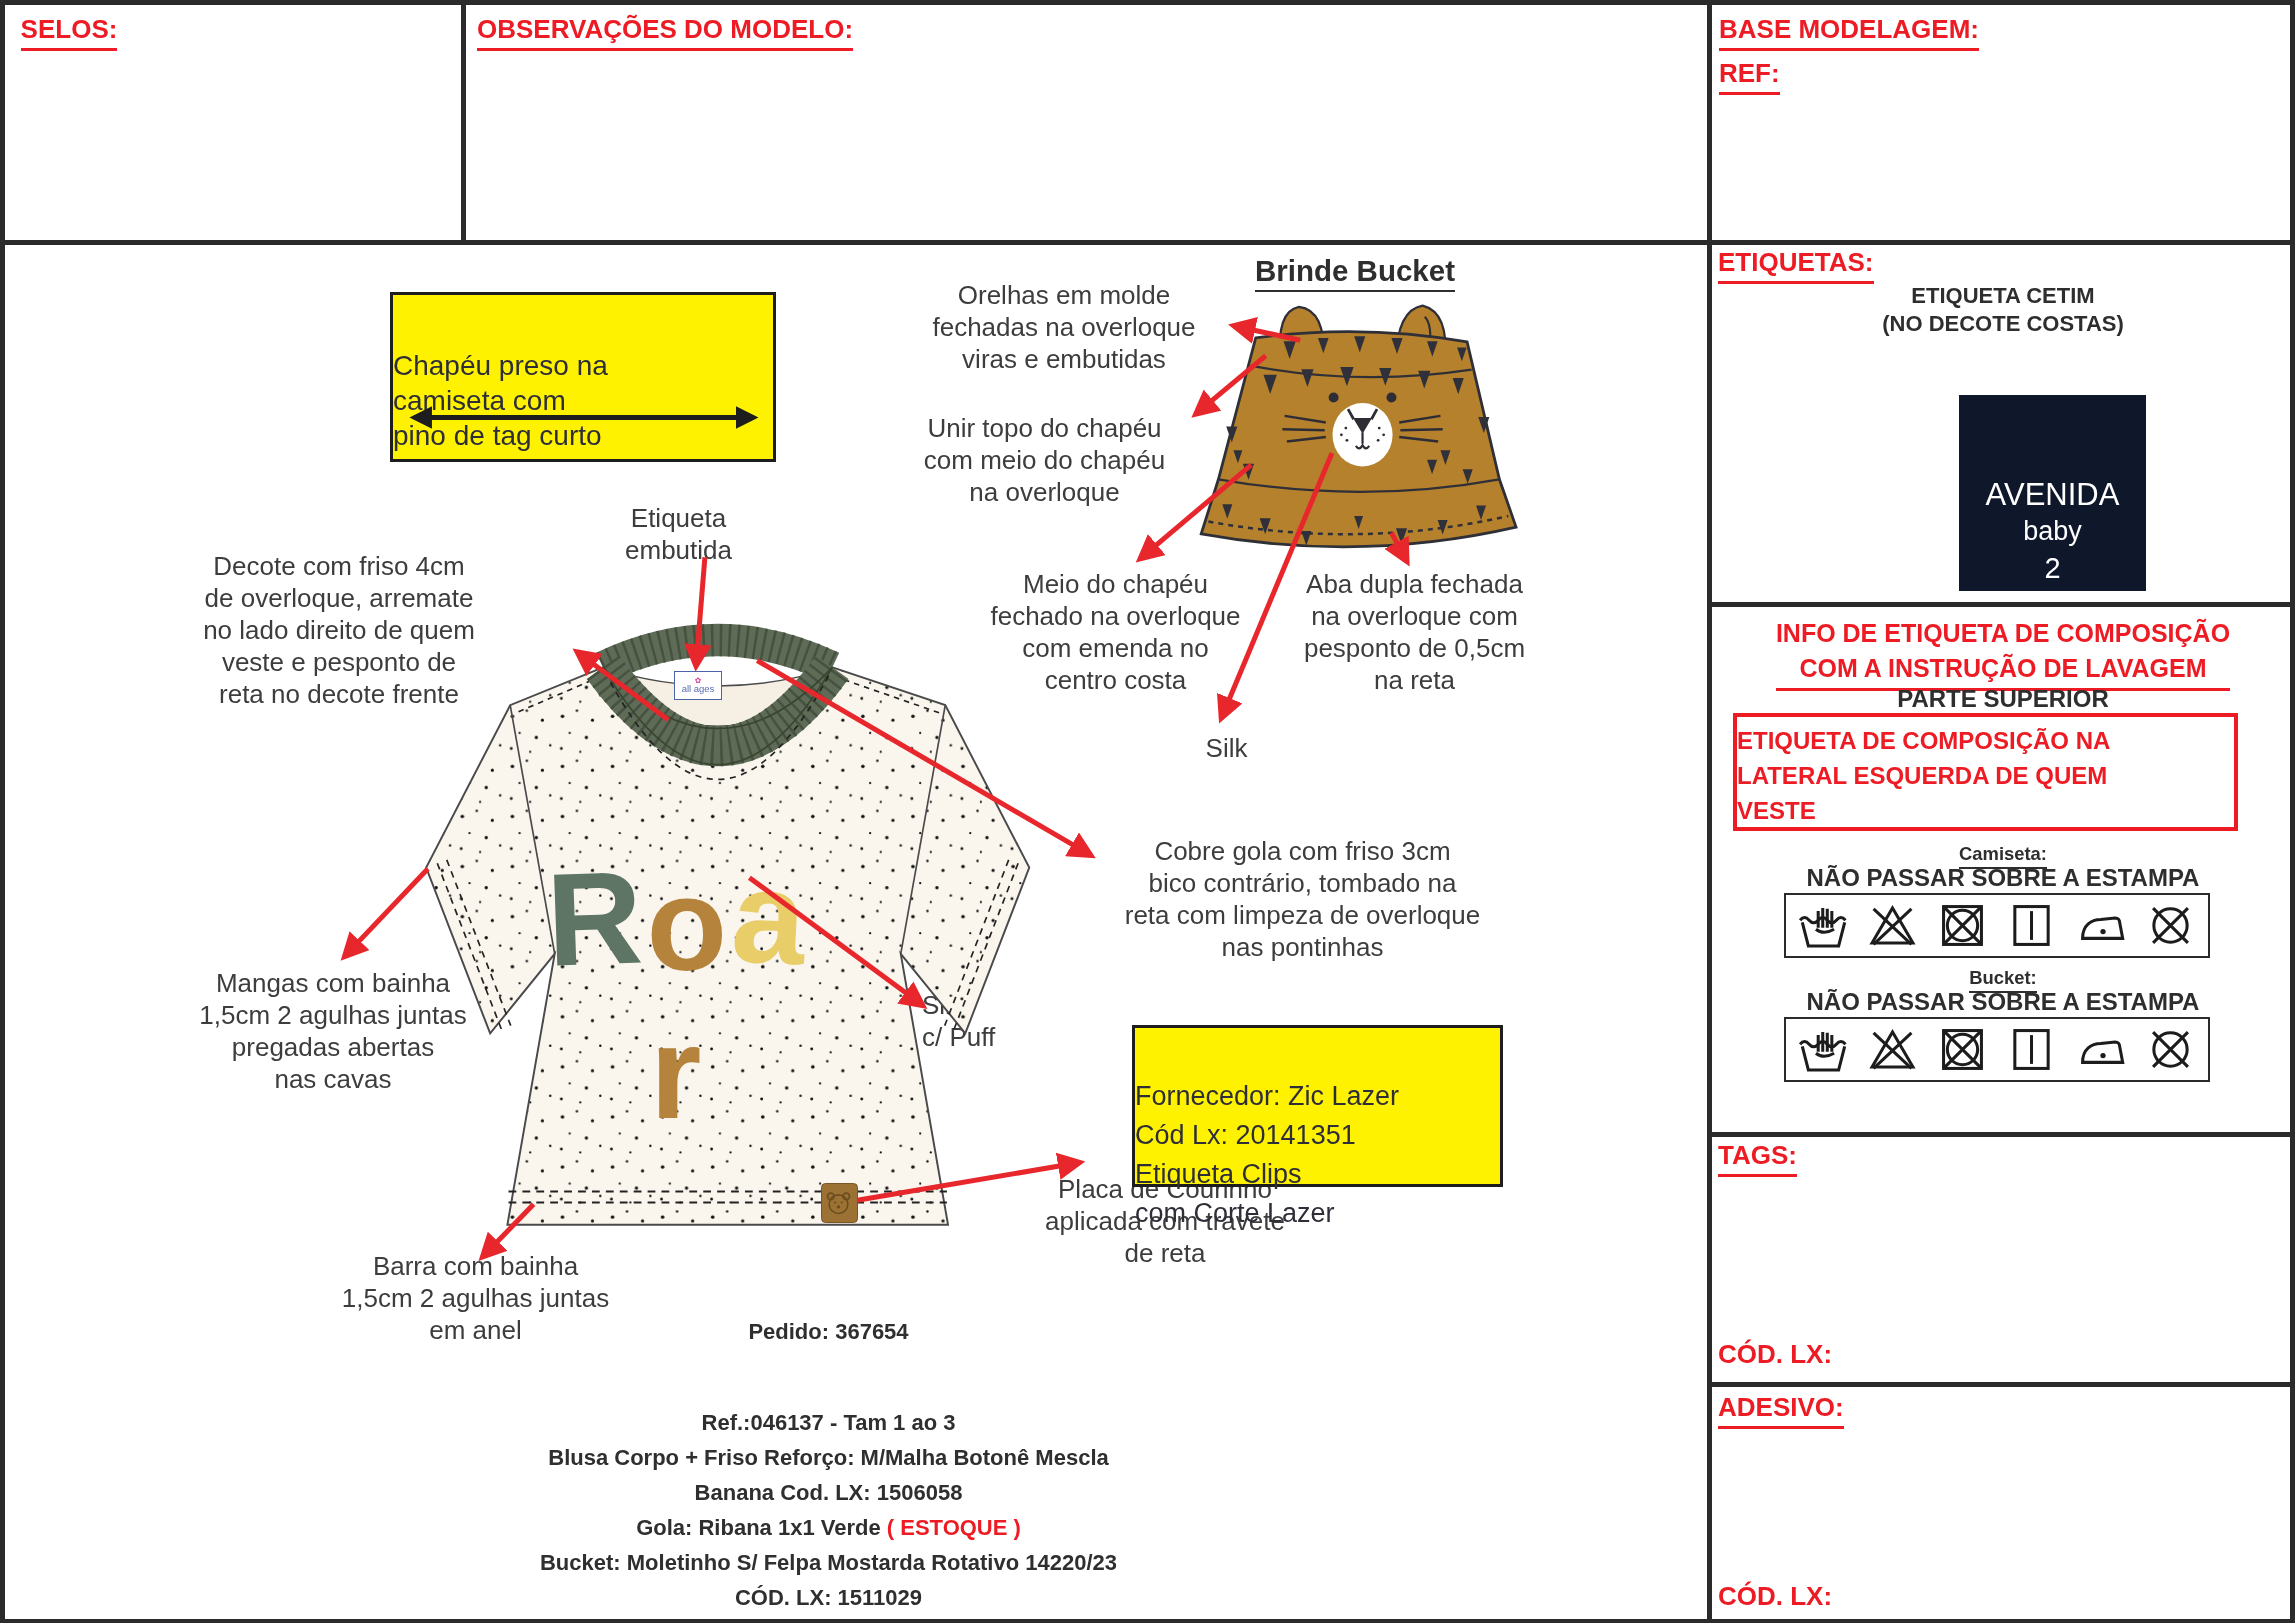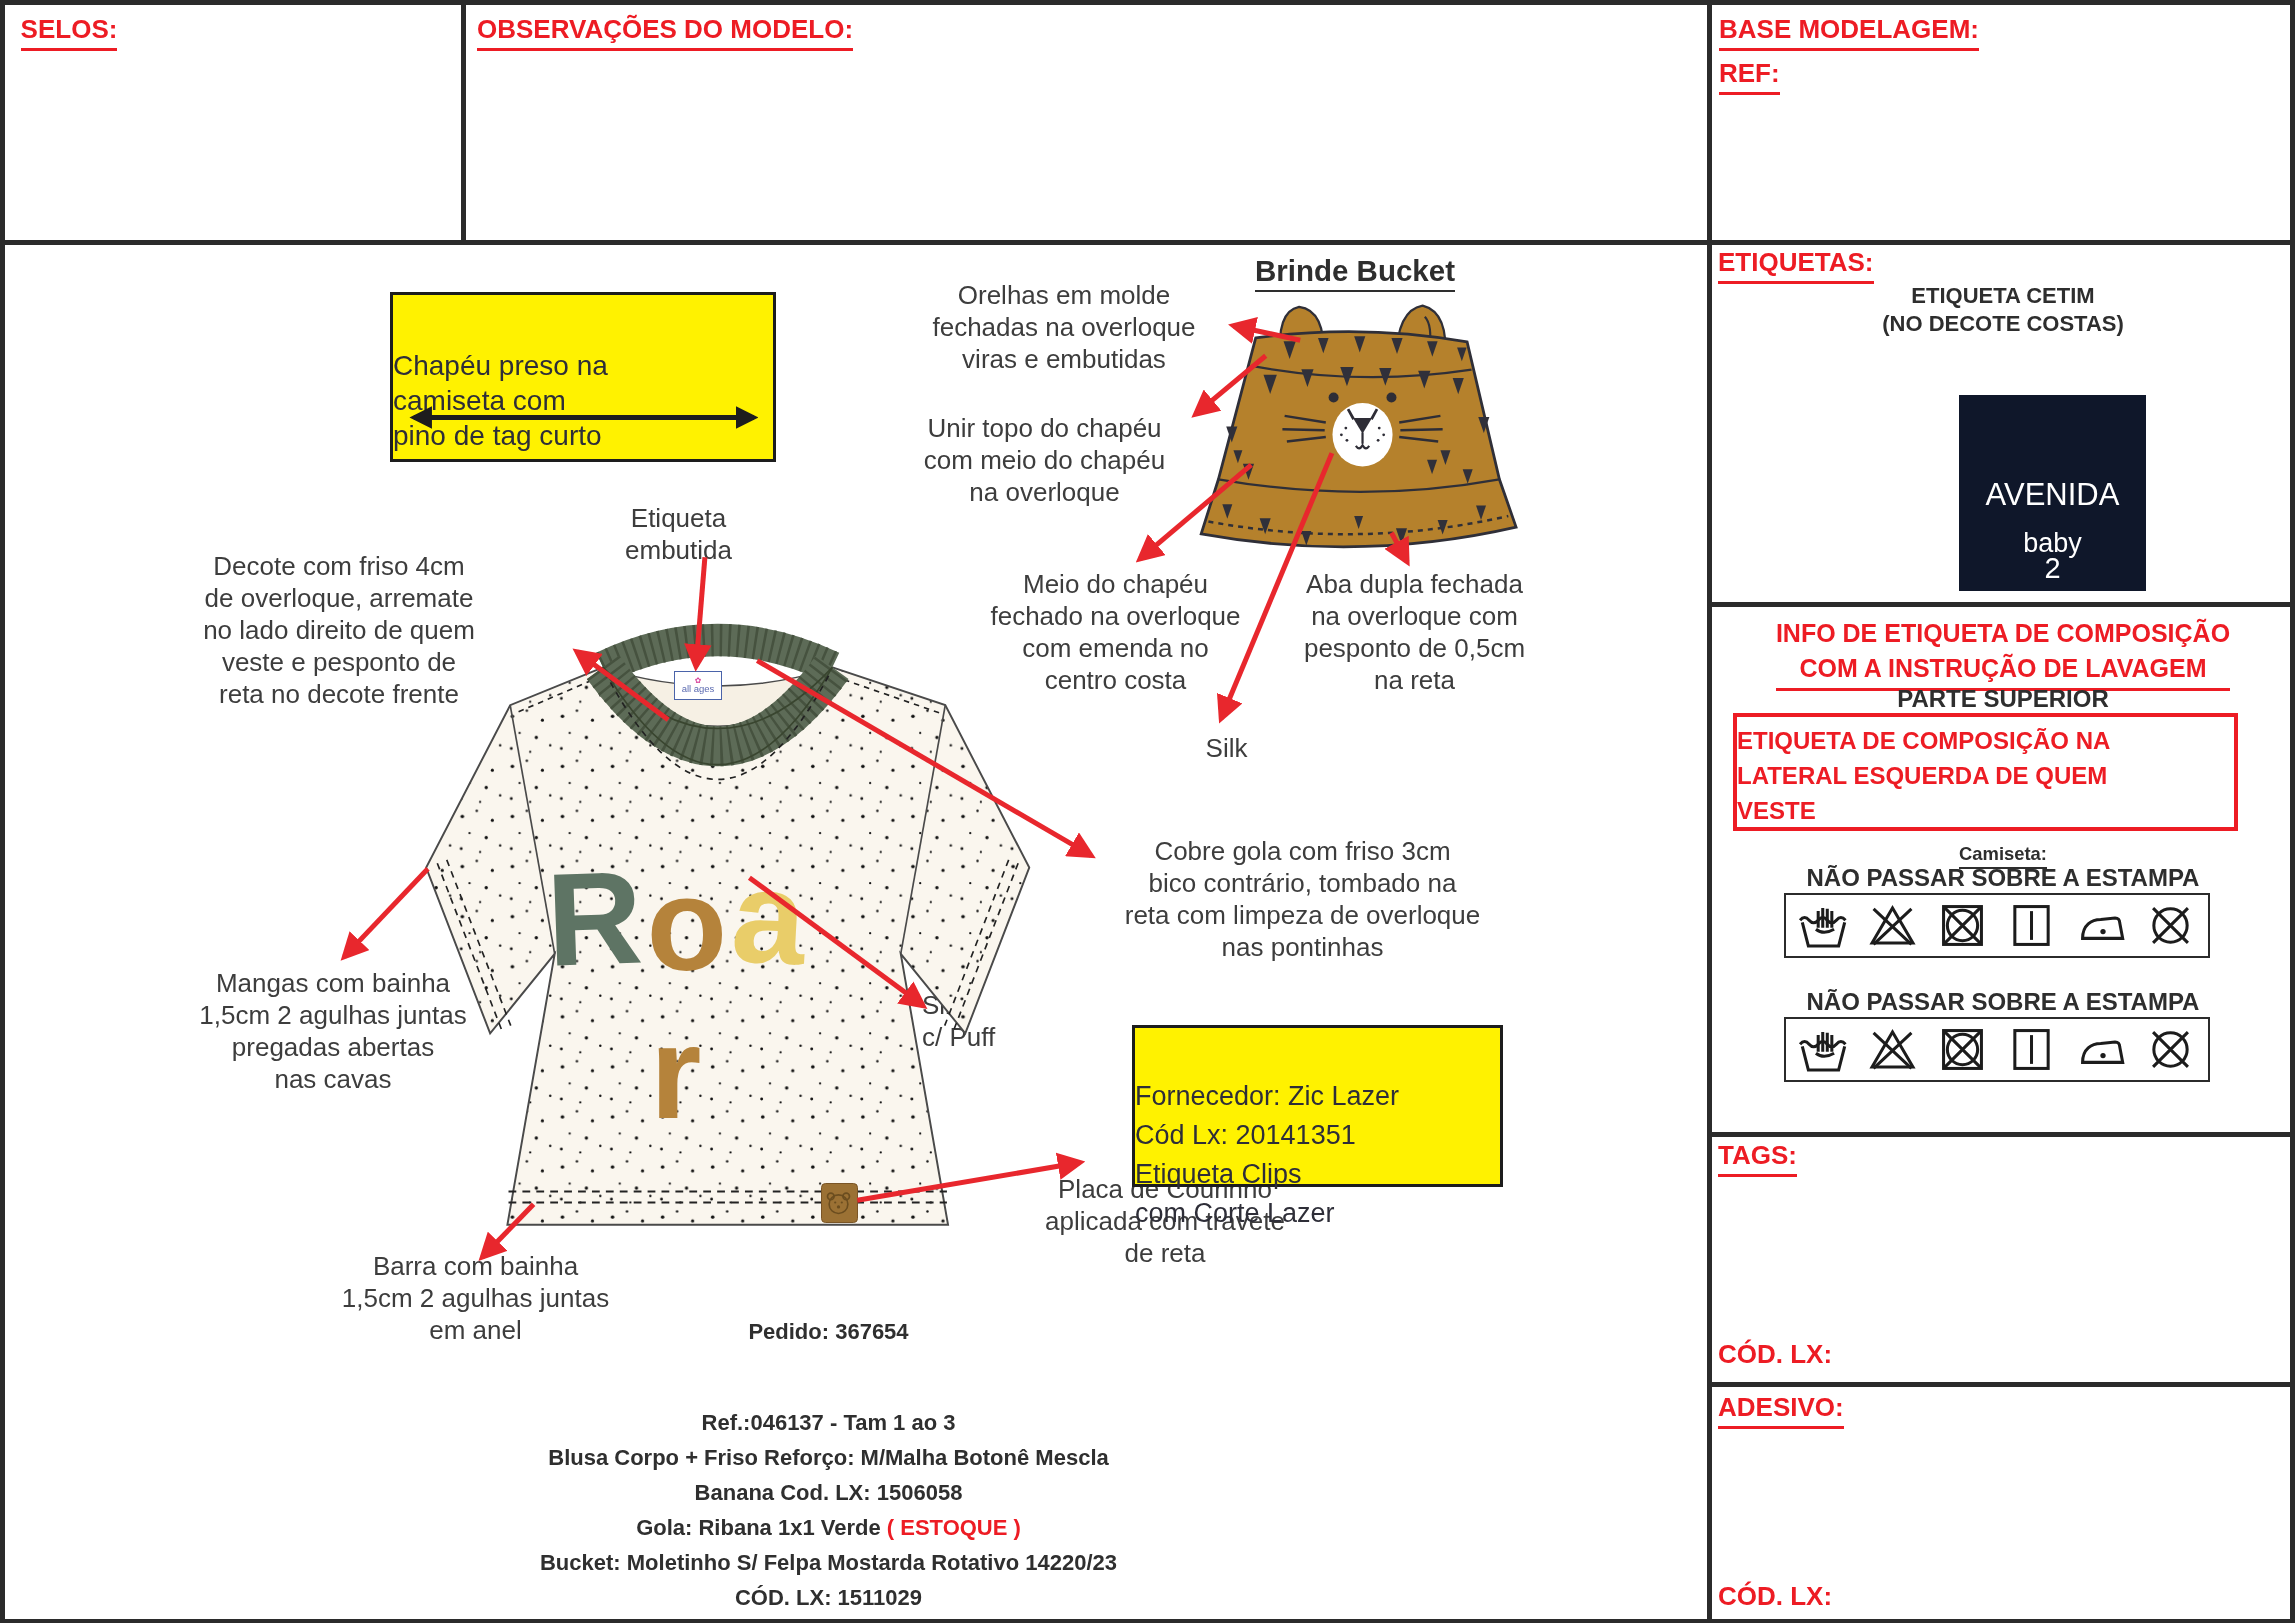--- a/index.html
+++ b/index.html
@@ -261,21 +261,21 @@
     <div class="footer-line">Bucket: Moletinho S/ Felpa Mostarda Rotativo 14220/23</div>
     <div class="footer-line">CÓD. LX: 1511029</div>
   </div>
 
   <div class="red-title" style="left:1713px;top:242px;"><span>ETIQUETAS:</span></div>
   <div class="bold-dark center-col" style="top:277px;font-size:22px;line-height:28px;">ETIQUETA CETIM
 (NO DECOTE COSTAS)</div>
 
   <div class="satin" style="left:1914px;top:390px;width:187px;height:196px;background:#0f172a;margin-left:40px;">
     <div style="position:absolute;left:0;width:100%;top:82px;font-size:31px;">AVENIDA</div>
-    <div style="position:absolute;left:0;width:100%;top:133px;font-size:27px;">baby</div>
+    <div style="position:absolute;left:0;width:100%;top:121px;font-size:27px;">baby</div>
     <div style="position:absolute;left:0;width:100%;top:157px;font-size:29px;">2</div>
   </div>
 
   <div class="red-title center-col" style="top:611px;font-size:25px;text-align:center;white-space:pre-line;"><span style="border-bottom:3.3px solid #ED1C24;padding-bottom:2.2px;white-space:pre-line;display:inline-block;line-height:35px;">INFO DE ETIQUETA DE COMPOSIÇÃO
 COM A INSTRUÇÃO DE LAVAGEM</span></div>
   <div class="bold-dark center-col" style="top:680px;font-size:24px;">PARTE SUPERIOR</div>
 
   <div class="redbox" style="left:1728px;top:708px;width:505px;height:118px;font-size:24px;line-height:35px;padding-top:5.6px;">ETIQUETA DE COMPOSIÇÃO NA
 LATERAL ESQUERDA DE QUEM
 VESTE</div>
@@ -296,20 +296,21 @@
         <use href="#sym-line-dry"></use>
       </svg>
       <svg viewBox="0 0 70 70">
         <use href="#sym-iron-low-heat"></use>
       </svg>
       <svg viewBox="0 0 70 70">
         <use href="#sym-do-not-dry-clean"></use>
       </svg>
     </div>
 
+  <div class="bold-dark center-col underline-dark" style="top:962px;font-size:18.4px;"><span>Bucket:</span></div>
   <div class="bold-dark center-col" style="top:983px;font-size:24px;">NÃO PASSAR SOBRE A ESTAMPA</div>
   <div class="care-strip" style="left:1779px;top:1012px;width:426px;height:65px;">
       <svg viewBox="0 0 70 70">
         <use href="#sym-hand-wash"></use>
       </svg>
       <svg viewBox="0 0 70 70">
         <use href="#sym-do-not-bleach"></use>
       </svg>
       <svg viewBox="0 0 70 70">
         <use href="#sym-do-not-tumble-dry"></use>

